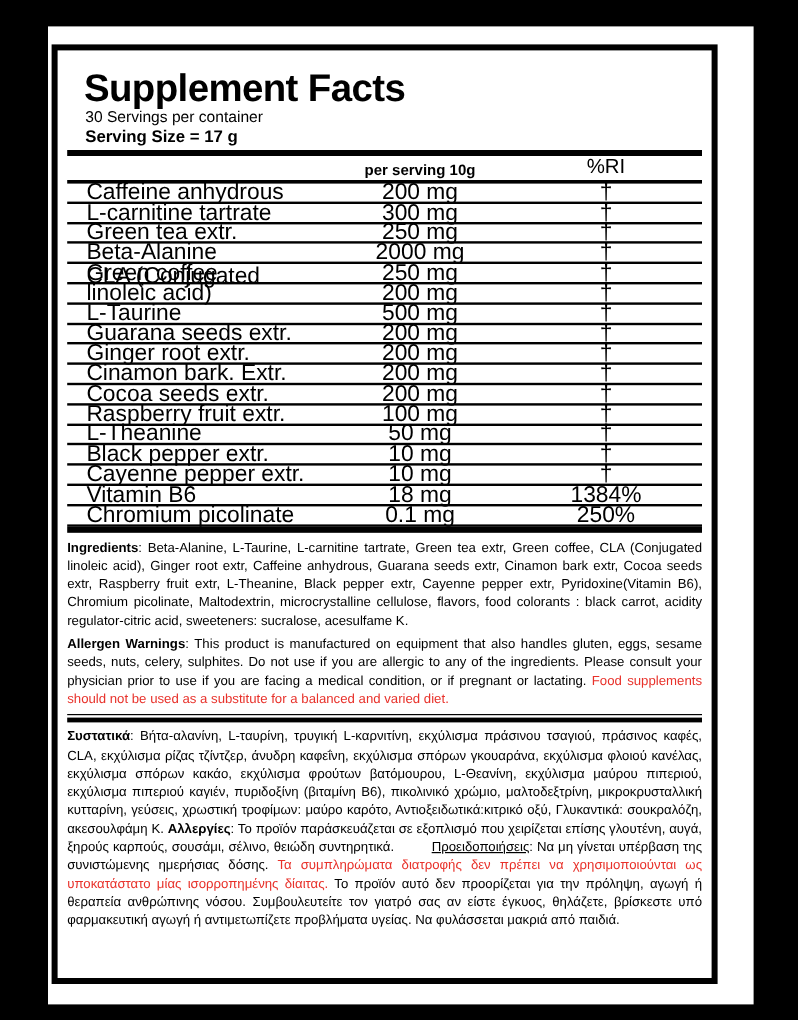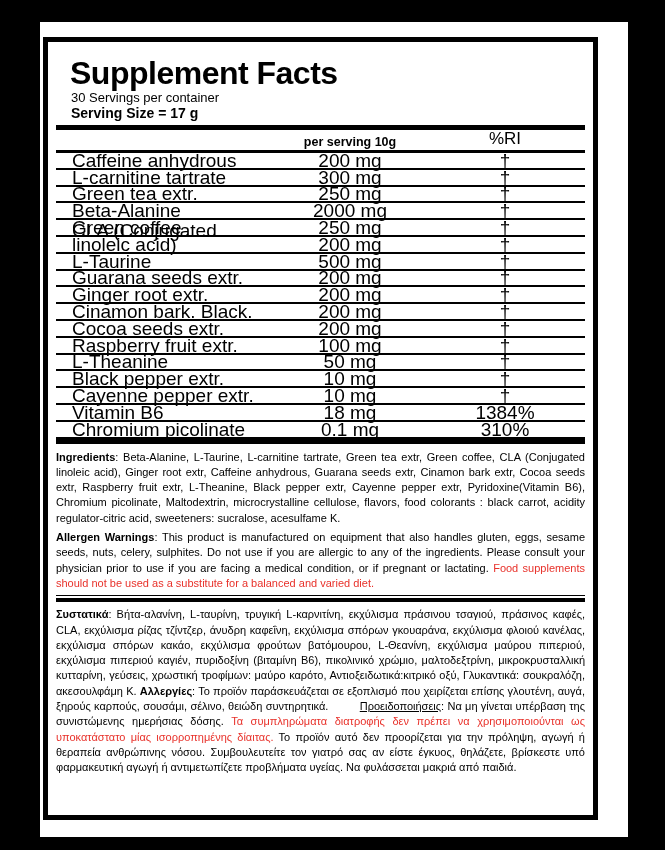--- a/index.html
+++ b/index.html
@@ -96,21 +96,21 @@
         <span class="col-name">Guarana seeds extr.</span>
         <span class="col-amt">200 mg</span>
         <span class="col-ri">†</span>
       </div>
         <div class="trow">
         <span class="col-name">Ginger root extr.</span>
         <span class="col-amt">200 mg</span>
         <span class="col-ri">†</span>
       </div>
         <div class="trow">
-        <span class="col-name">Cinamon bark. Black.</span>
+        <span class="col-name">Cinamon bark. Extr.</span>
         <span class="col-amt">200 mg</span>
         <span class="col-ri">†</span>
       </div>
         <div class="trow">
         <span class="col-name">Cocoa seeds extr.</span>
         <span class="col-amt">200 mg</span>
         <span class="col-ri">†</span>
       </div>
         <div class="trow">
         <span class="col-name">Raspberry fruit extr.</span>
@@ -133,21 +133,21 @@
         <span class="col-ri">†</span>
       </div>
         <div class="trow">
         <span class="col-name">Vitamin B6</span>
         <span class="col-amt">18 mg</span>
         <span class="col-ri">1384%</span>
       </div>
         <div class="trow">
         <span class="col-name">Chromium picolinate</span>
         <span class="col-amt">0.1 mg</span>
-        <span class="col-ri">310%</span>
+        <span class="col-ri">250%</span>
       </div>
       </div>
 
     <div class="bar-thick after-table"></div>
 
     <p class="para"><span class="lbl">Ingredients</span><span>: Beta-Alanine, L-Taurine, L-carnitine tartrate, Green tea extr, Green coffee, CLA (Conjugated linoleic acid), Ginger root extr, Caffeine anhydrous, Guarana seeds extr, Cinamon bark extr, Cocoa seeds extr, Raspberry fruit extr, L-Theanine, Black pepper extr, Cayenne pepper extr, Pyridoxine(Vitamin B6), Chromium picolinate, Maltodextrin, microcrystalline cellulose, flavors, food colorants : black carrot, acidity regulator-citric acid, sweeteners: sucralose, acesulfame K.</span></p>
 
     <p class="para"><span class="lbl">Allergen Warnings</span><span>: This product is manufactured on equipment that also handles gluten, eggs, sesame seeds, nuts, celery, sulphites. Do not use if you are allergic to any of the ingredients. Please consult your physician prior to use if you are facing a medical condition, or if pregnant or lactating. </span><span class="red-text" style="color: rgb(232, 49, 42);">Food supplements should not be used as a substitute for a balanced and varied diet.</span></p>
 
     <div class="sep-double"></div>

